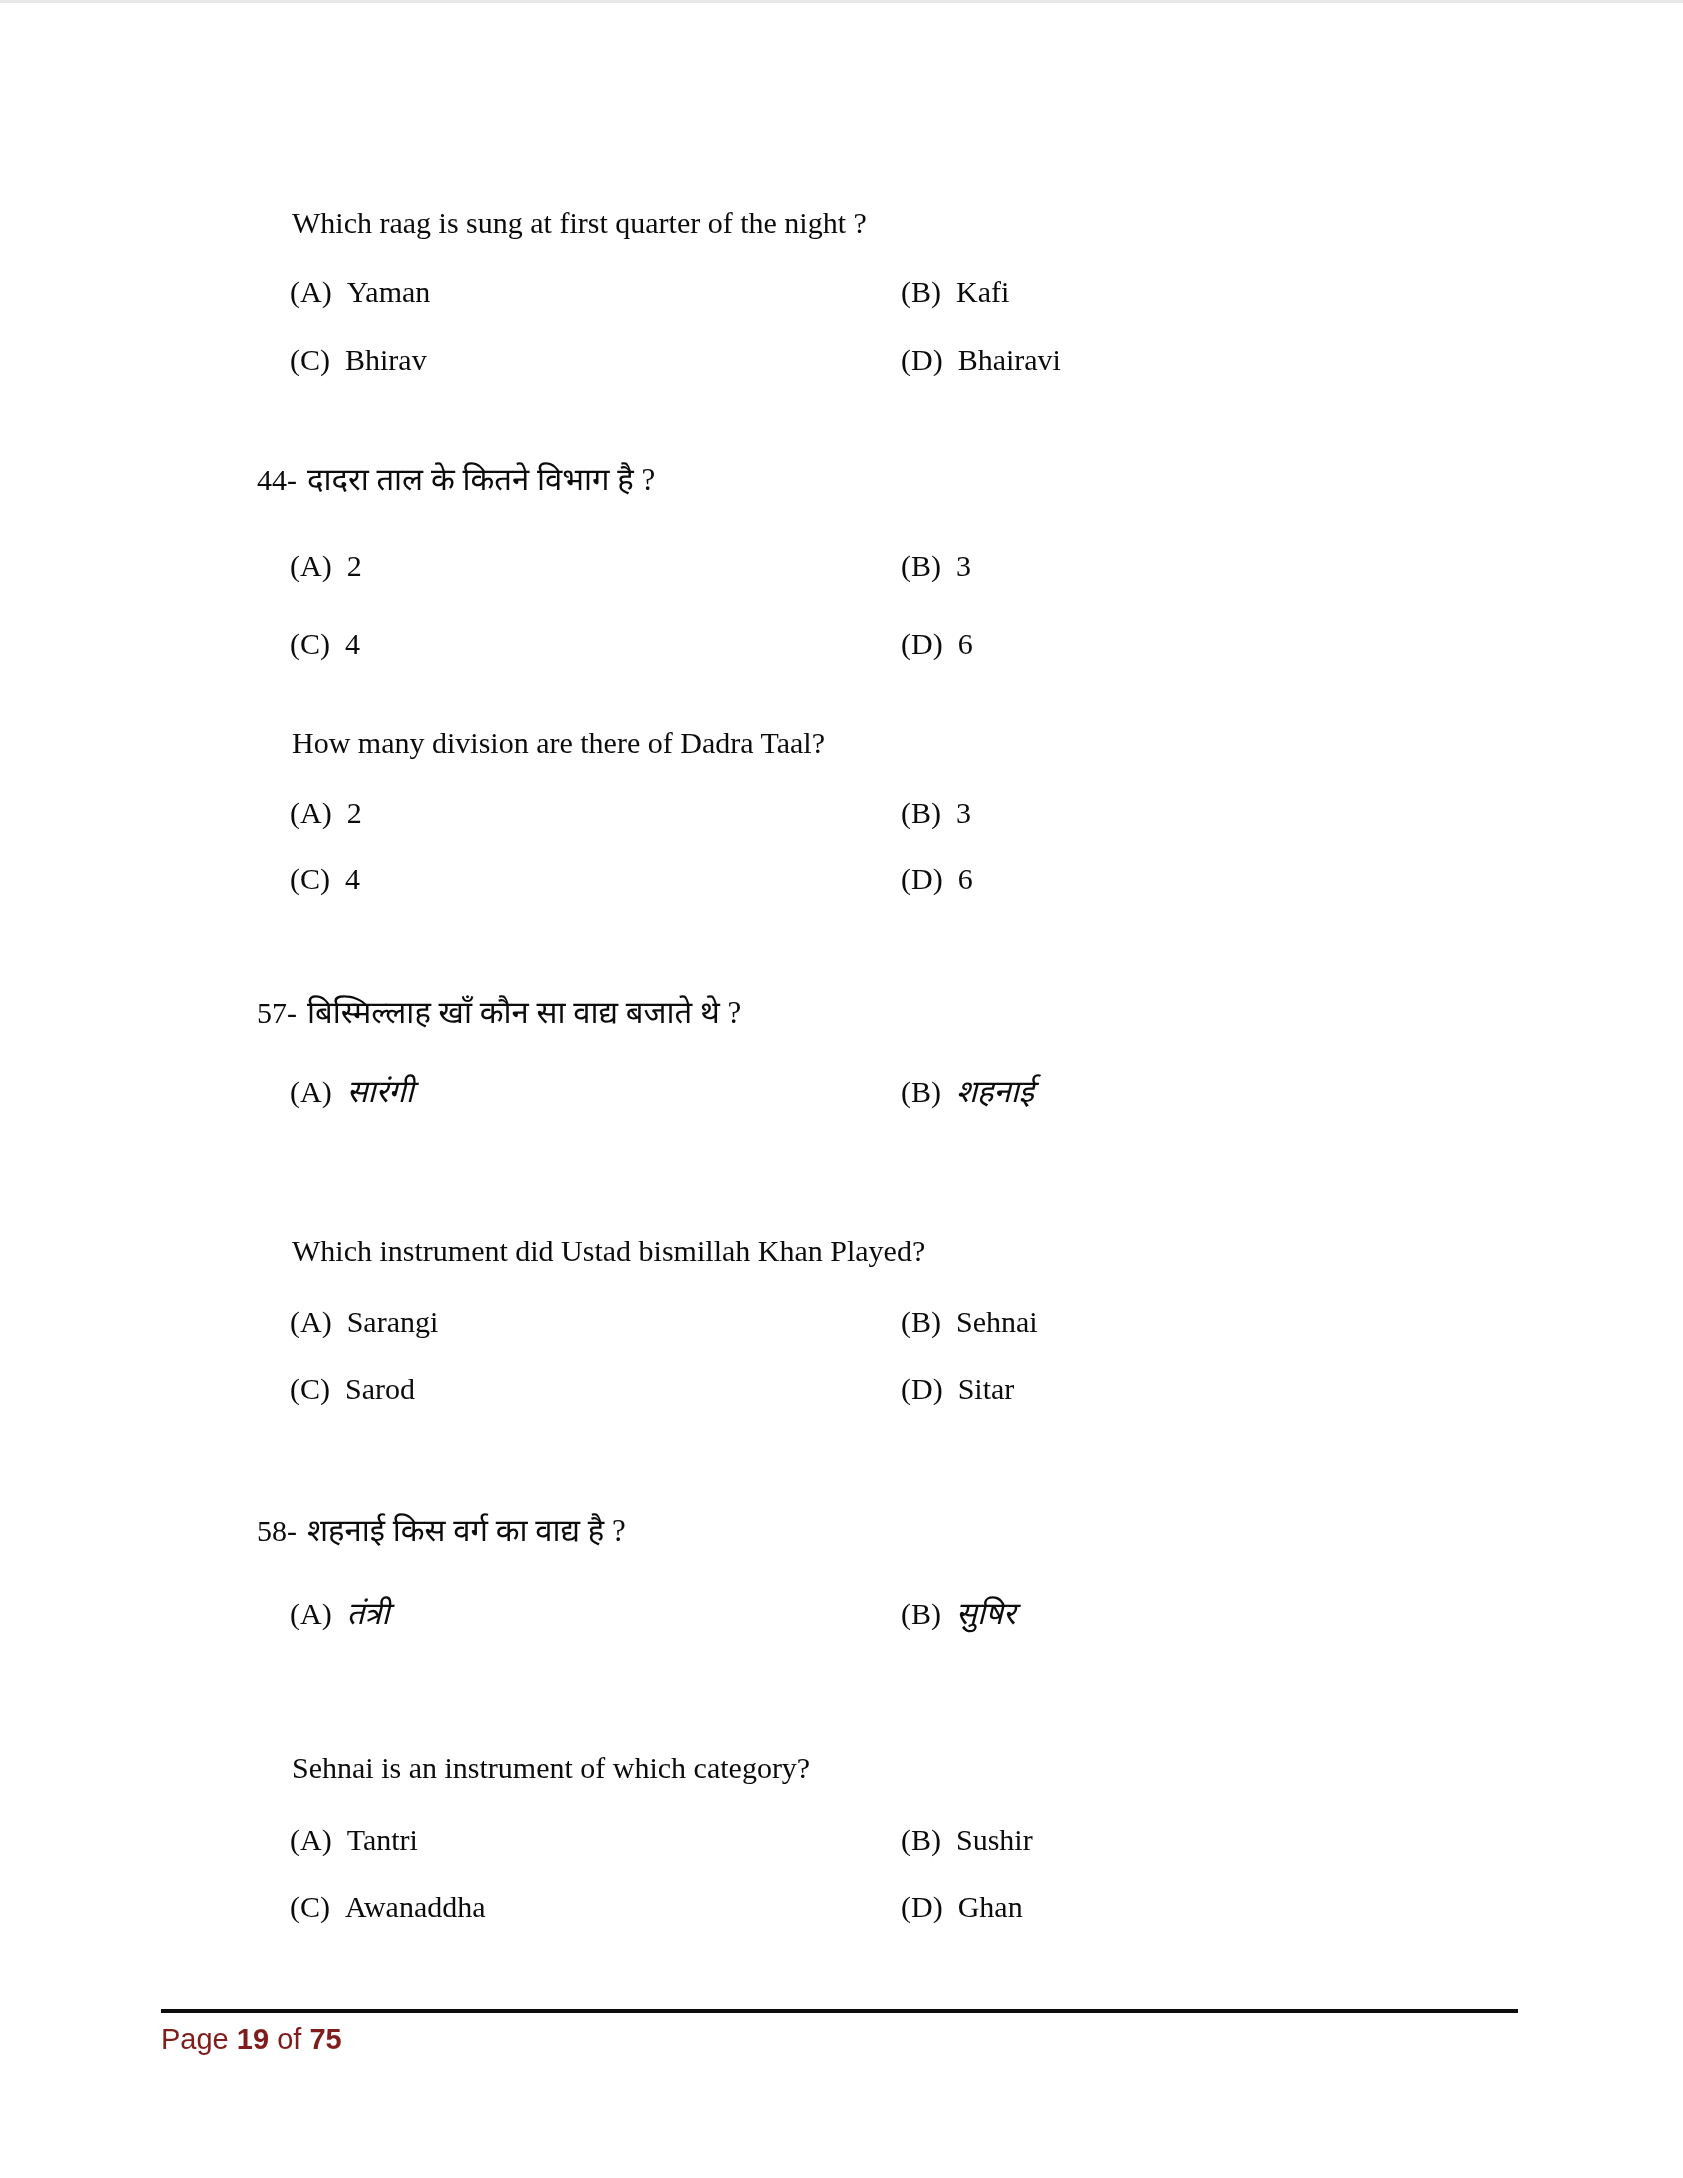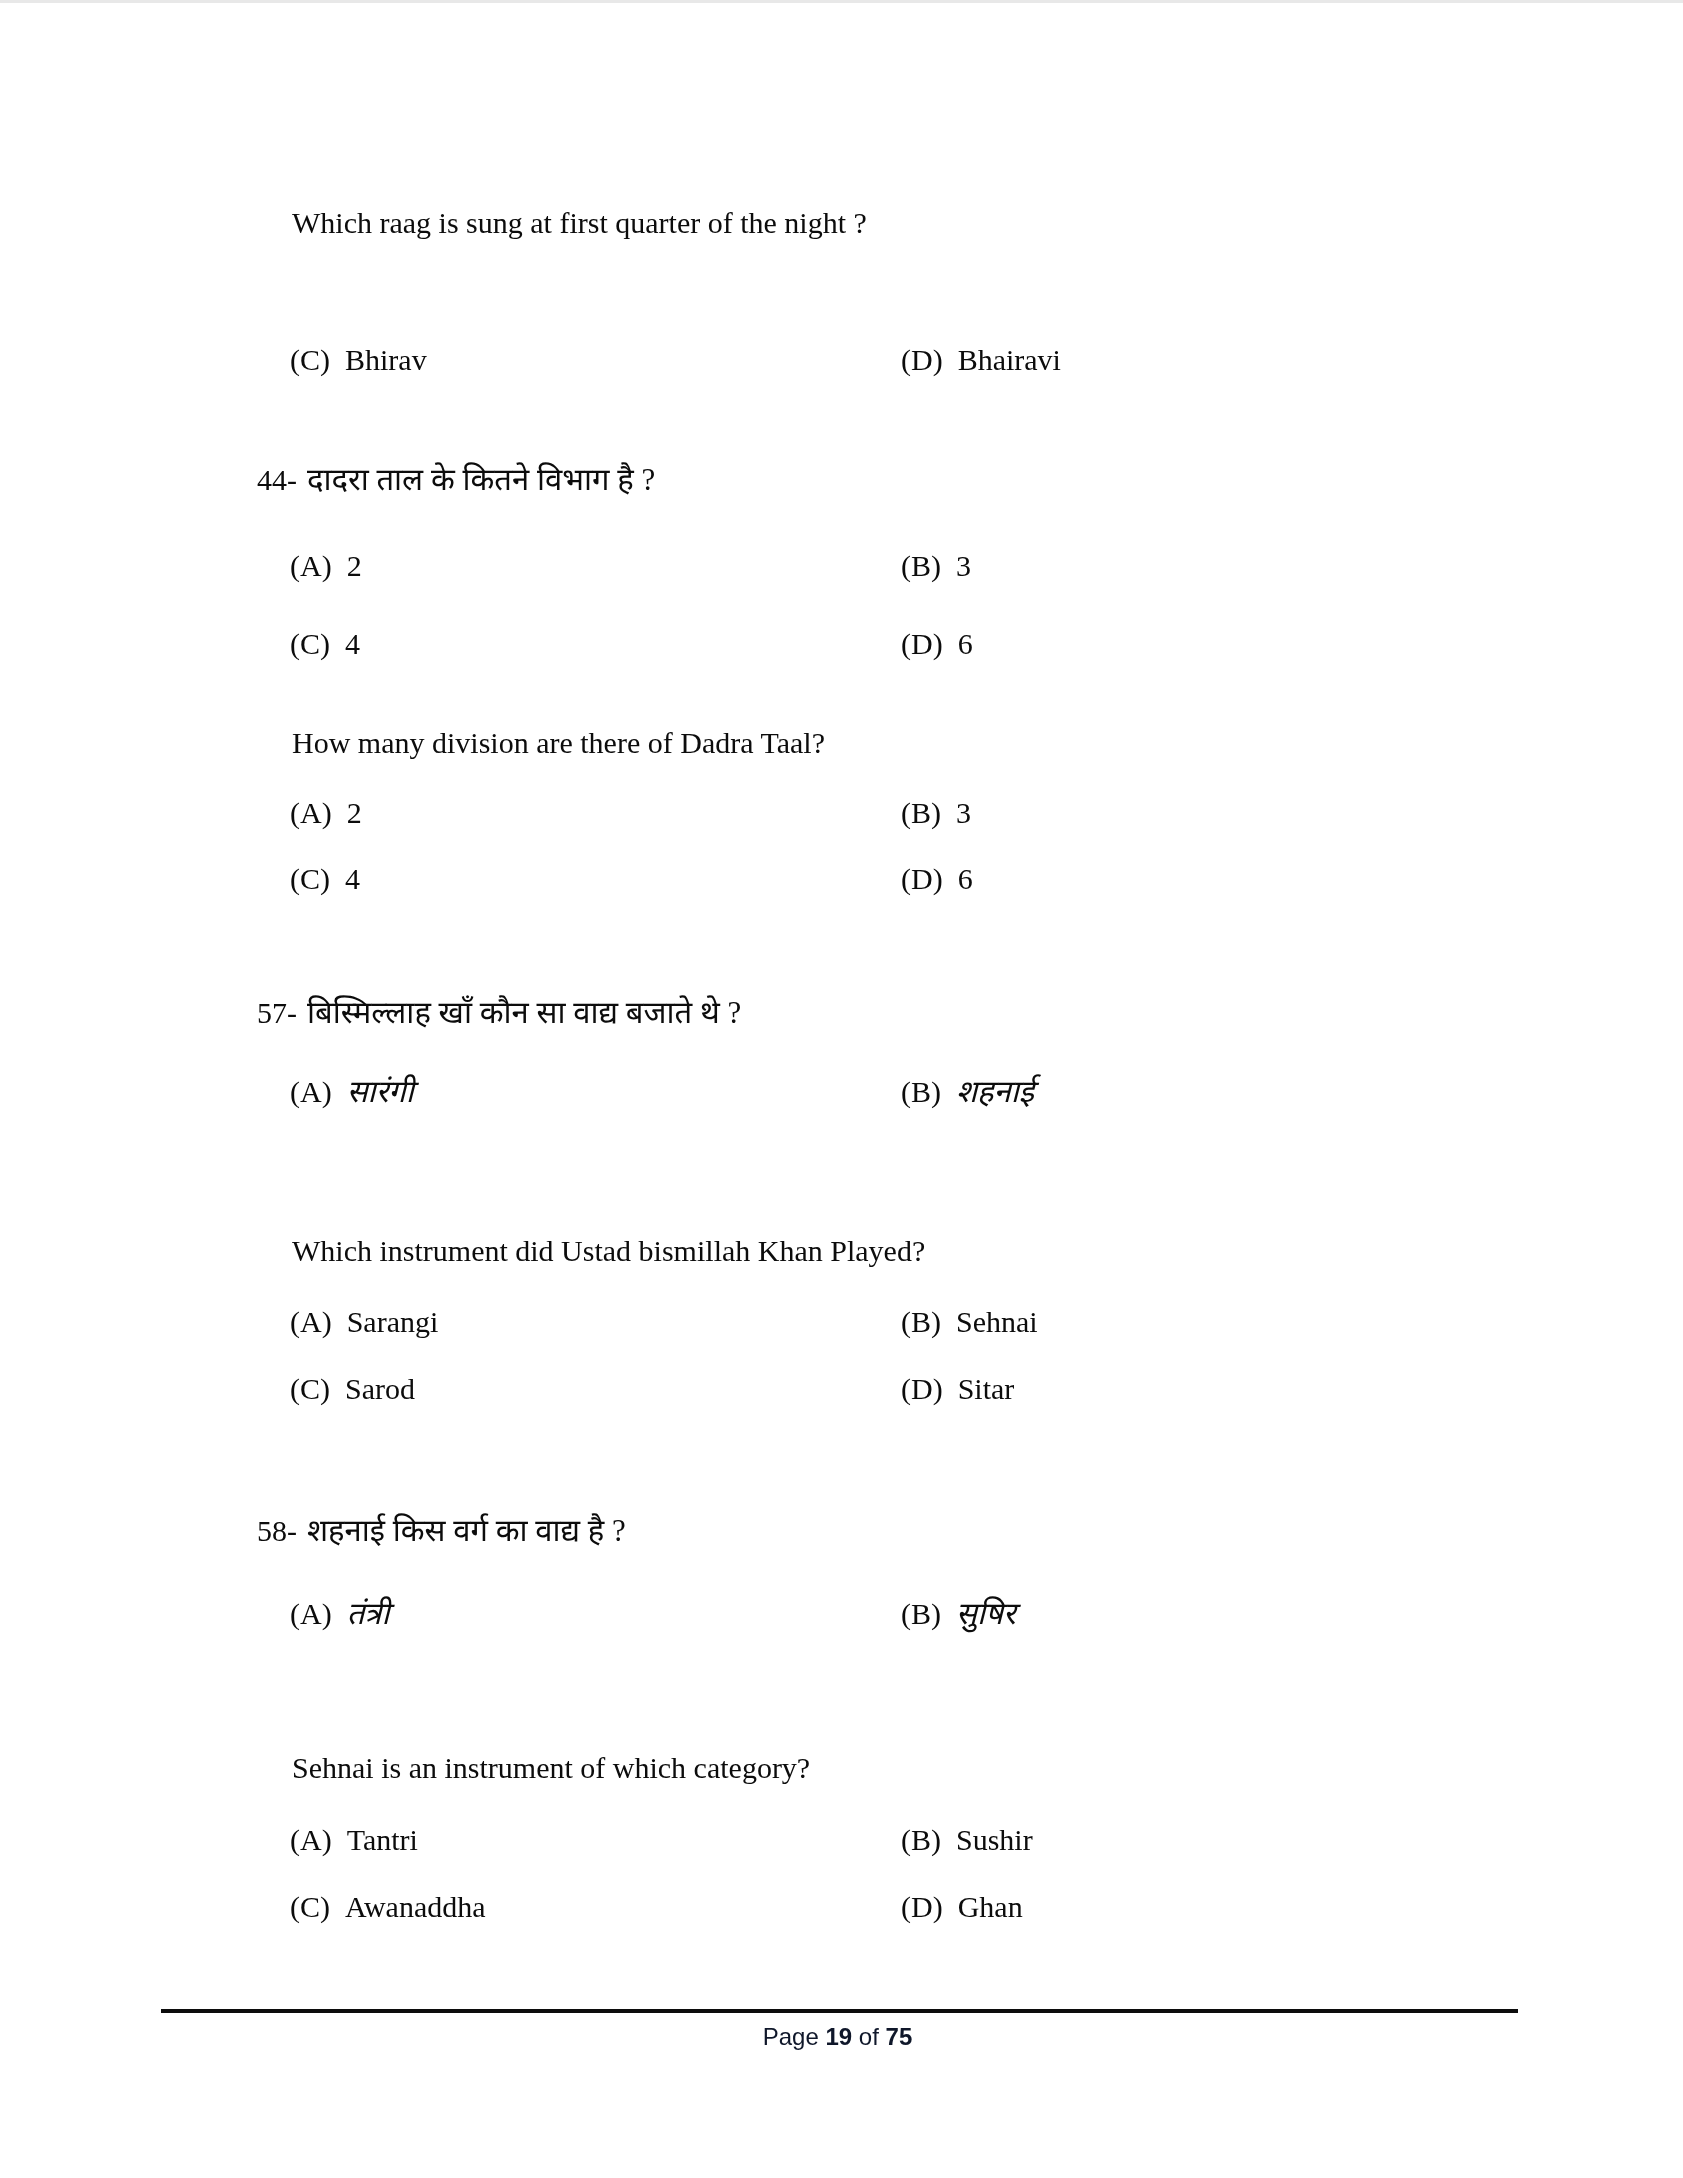--- a/index.html
+++ b/index.html
@@ -56,34 +56,38 @@
     left: 161px;
     width: 1357px;
     height: 4px;
     background: #0c0c0c;
   }
   .footer-text {
     position: absolute;
     top: 2020px;
     left: 161px;
     width: 1353px;
-    text-align: center;
+    text-align: left;
     font-family: "Liberation Sans", "DejaVu Sans", sans-serif;
-    font-size: 24px;
-    color: #0f172a;
+    font-size: 29px;
+    color: #7f1d1d;
   }
   .footer-text b { font-weight: bold; }
 </style>
 </head>
 <body>
 
 <div class="page">
 
   <div class="ln" style="top:200px">
     <span class="qen">Which raag is sung at first quarter of the night ?</span>
+  </div>
+  <div class="ln" style="top:269px">
+    <span class="opt col1"><span class="lbl">(A)</span><span class="txt">Yaman</span></span>
+    <span class="opt col2"><span class="lbl">(B)</span><span class="txt">Kafi</span></span>
   </div>
   <div class="ln" style="top:337px">
     <span class="opt col1"><span class="lbl">(C)</span><span class="txt">Bhirav</span></span>
     <span class="opt col2"><span class="lbl">(D)</span><span class="txt">Bhairavi</span></span>
   </div>
 
   <div class="ln" style="top:457px">
     <span class="qhi"><span class="qnum">44-</span><span>दादरा ताल के कितने विभाग है ?</span></span>
   </div>
   <div class="ln" style="top:543px">

